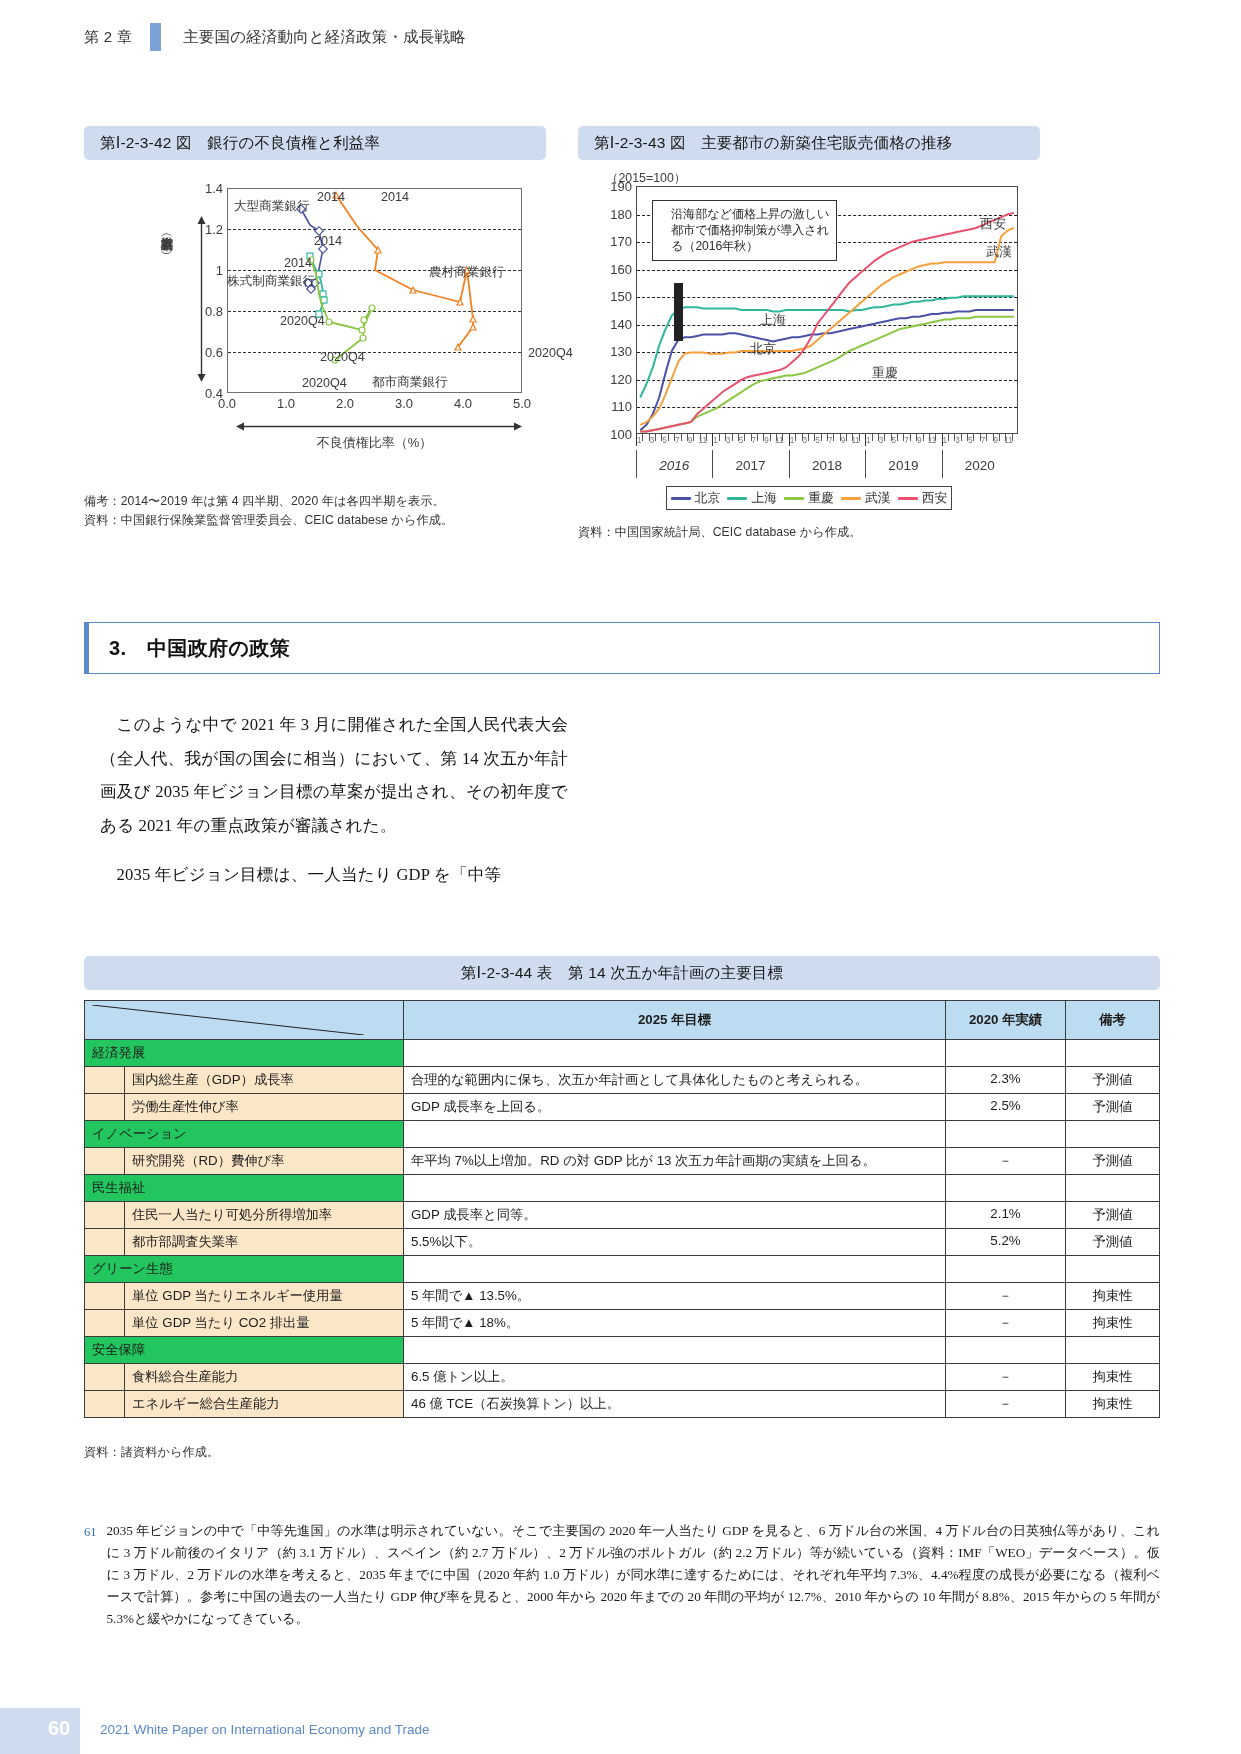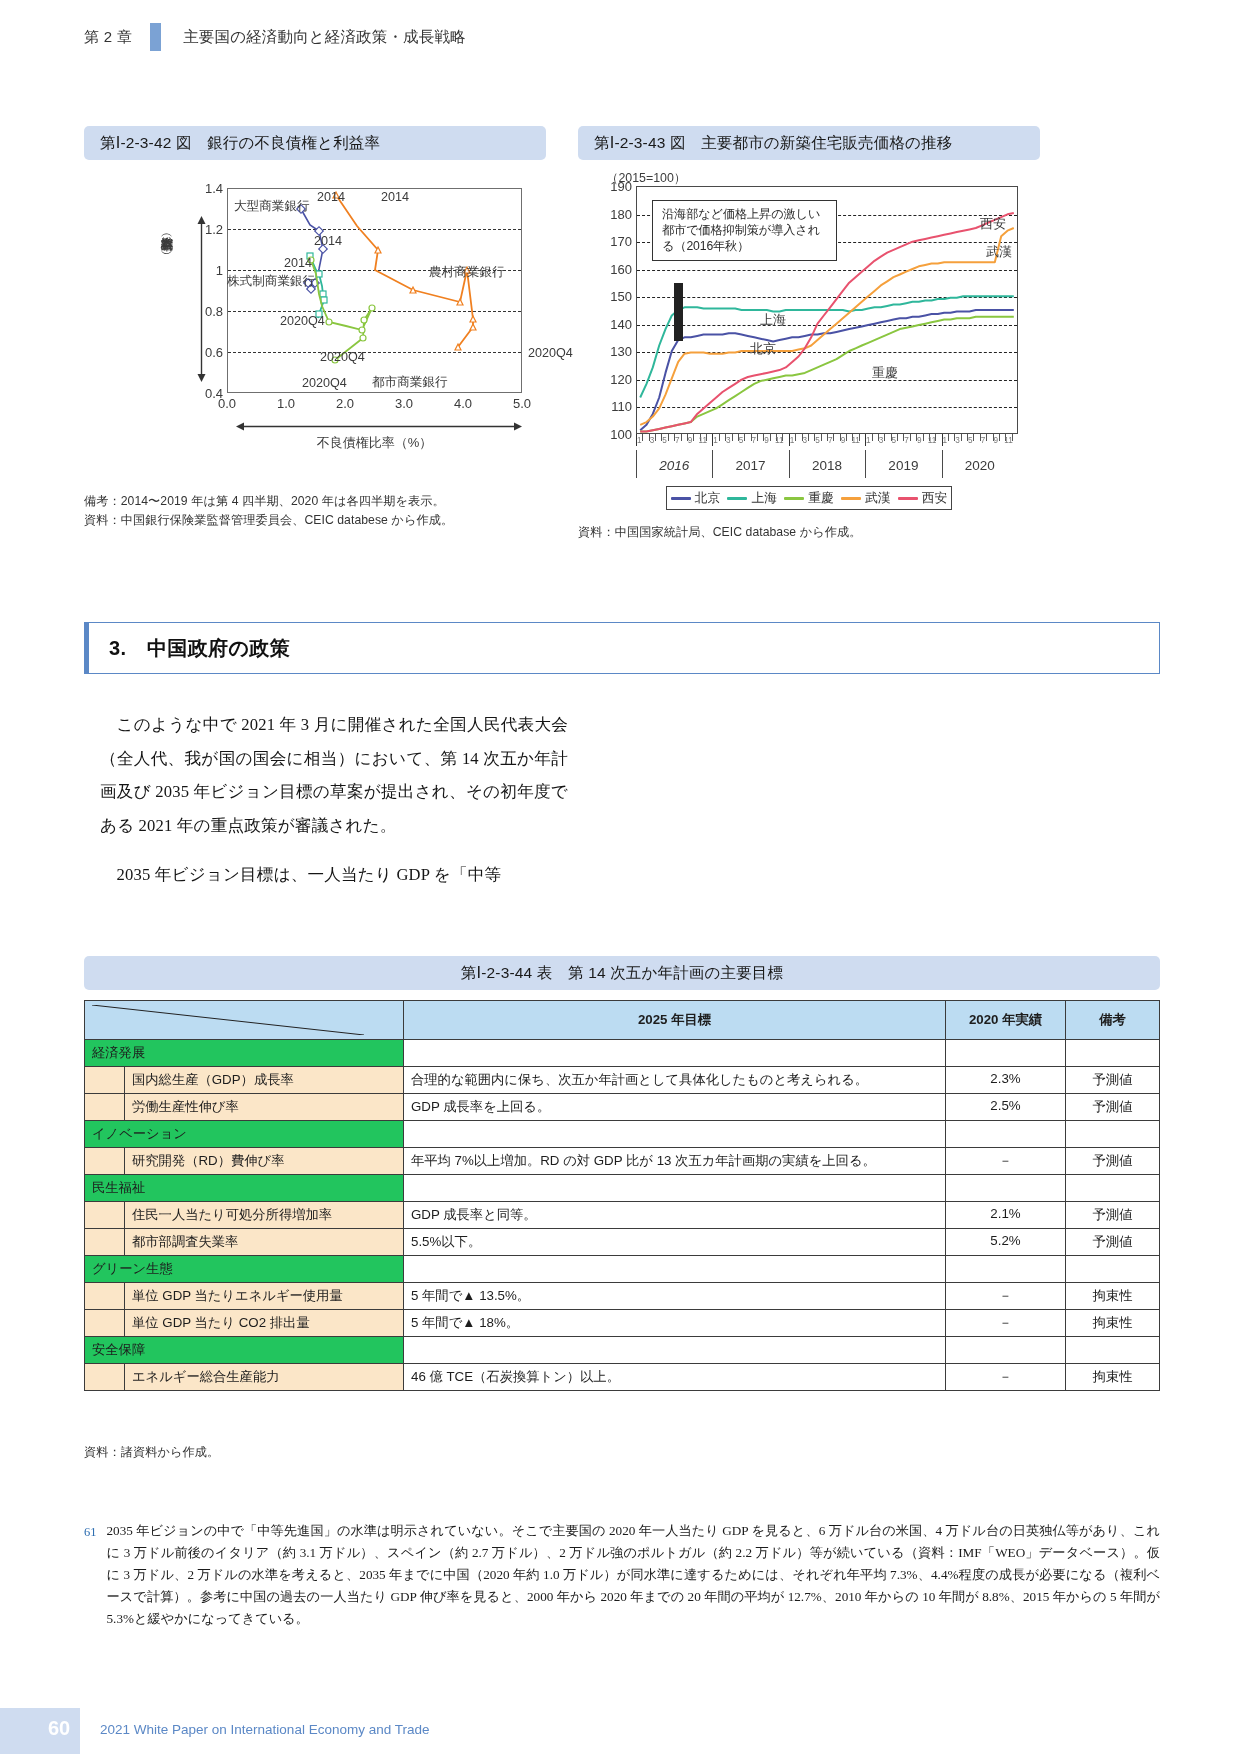--- a/index.html
+++ b/index.html
@@ -59,21 +59,21 @@
   .c2-tickbig { height:12px; background:#333; width:1px; }
   .c2-mlab { position:absolute; top:2px; font-size:8.2px; color:#7a7a7a; transform:translateX(-50%); }
   .c2-ylabels { position:absolute; left:14px; top:18px; width:40px; height:248px; }
   .c2-years { position:absolute; left:58px; top:290px; width:382px; height:20px; }
   .c2-year { position:absolute; font-size:13.5px; color:#3b3b3b; transform:translateX(-50%); }
   .c2-ysep { position:absolute; top:-8px; width:1px; height:28px; background:#4a4a4a; }
   .c2-callout {
     position:absolute; left:74px; top:32px; width:185px;
     border:1px solid #333; background:#fff;
     font-size:12.2px; line-height:1.32; color:#2a2a2a;
-    padding:5px 6px 6px 9px; letter-spacing:-.01em; z-index:6;
+    padding:5px 6px 6px 18px; letter-spacing:-.01em; z-index:6;
   }
   .c2-cline { position:absolute; left:96px; top:118px; width:1px; height:48px; background:#222; z-index:6;}
   .c2-clabel { position:absolute; font-size:13px; color:#3b3b3b; z-index:6; }
   .c2-legend {
     position:absolute; left:88px; top:318px; width:286px; height:24px;
     border:1px solid #444; display:flex; align-items:center; justify-content:space-around;
     background:#fff; font-size:12.8px; color:#333;
   }
   .c2-legitem { display:flex; align-items:center; gap:4px; }
   .c2-legline { width:20px; height:3px; border-radius:1px; }
@@ -538,20 +538,27 @@
         <td class="note">拘束性</td>
       </tr>
       <tr>
         <td class="cat" colspan="2">安全保障</td>
         <td class="desc"></td>
         <td class="num"></td>
         <td class="note"></td>
       </tr>
       <tr>
         <td class="sub1"></td>
+        <td class="subname">食料総合生産能力</td>
+        <td class="desc">6.5 億トン以上。</td>
+        <td class="num">－</td>
+        <td class="note">拘束性</td>
+      </tr>
+      <tr>
+        <td class="sub1"></td>
         <td class="subname">エネルギー総合生産能力</td>
         <td class="desc">46 億 TCE（石炭換算トン）以上。</td>
         <td class="num">－</td>
         <td class="note">拘束性</td>
       </tr>
     </tbody>
 </table>
 
 <div class="srcnote" id="tab44note">資料：諸資料から作成。</div>
 

